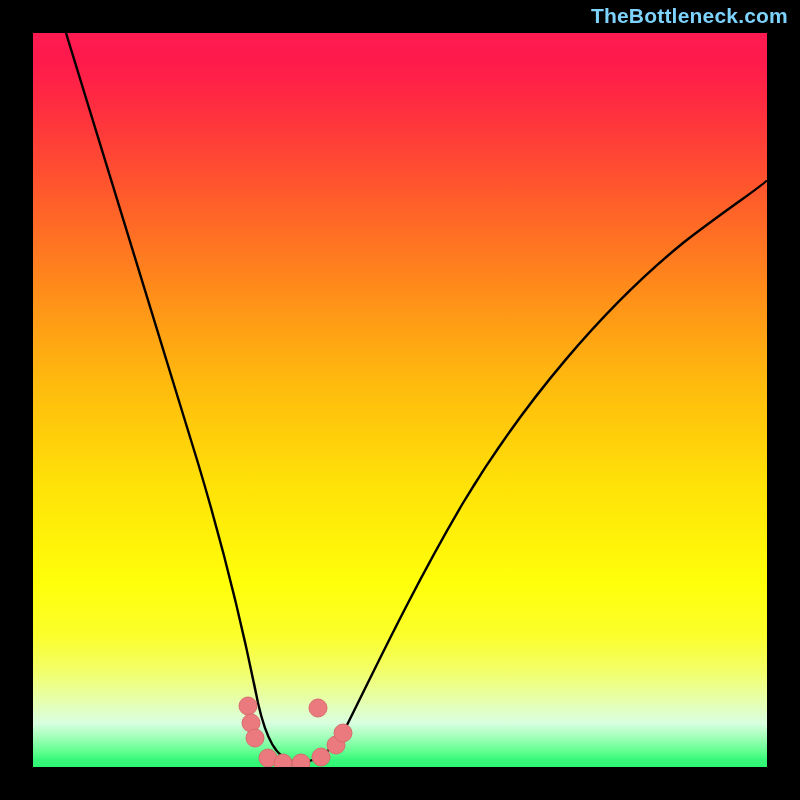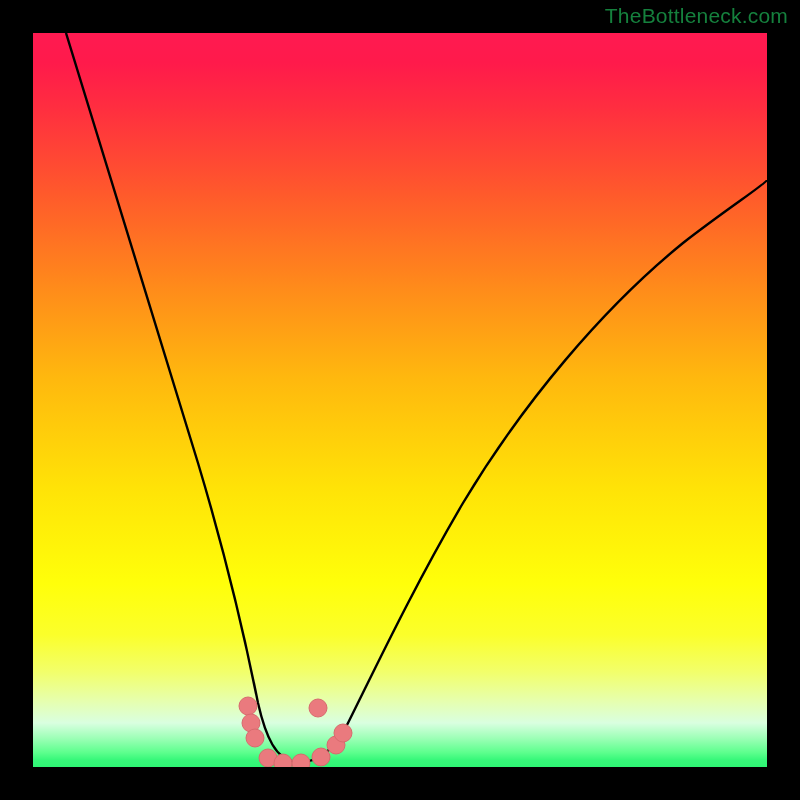--- a/index.html
+++ b/index.html
@@ -58,23 +58,23 @@
     left: 0;
     top: 0;
     width: 734px;
     height: 734px;
     overflow: visible;
   }
   .watermark {
     position: absolute;
     top: 4px;
     right: 12px;
-    color: #15803d;
+    color: #7dd3fc;
     font-size: 21px;
-    font-weight: 400;
+    font-weight: 700;
     letter-spacing: 0.2px;
     user-select: none;
   }
 </style>
 </head>
 <body>
 
 <div class="frame">
   <div class="plot">
     <div class="gradient"></div>

